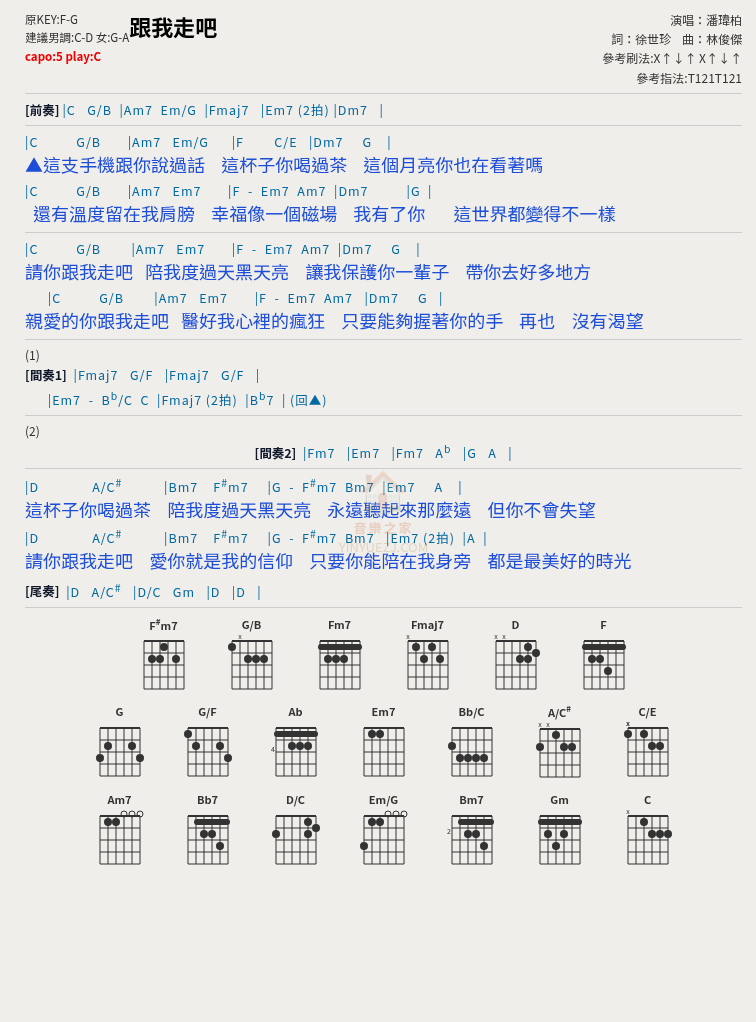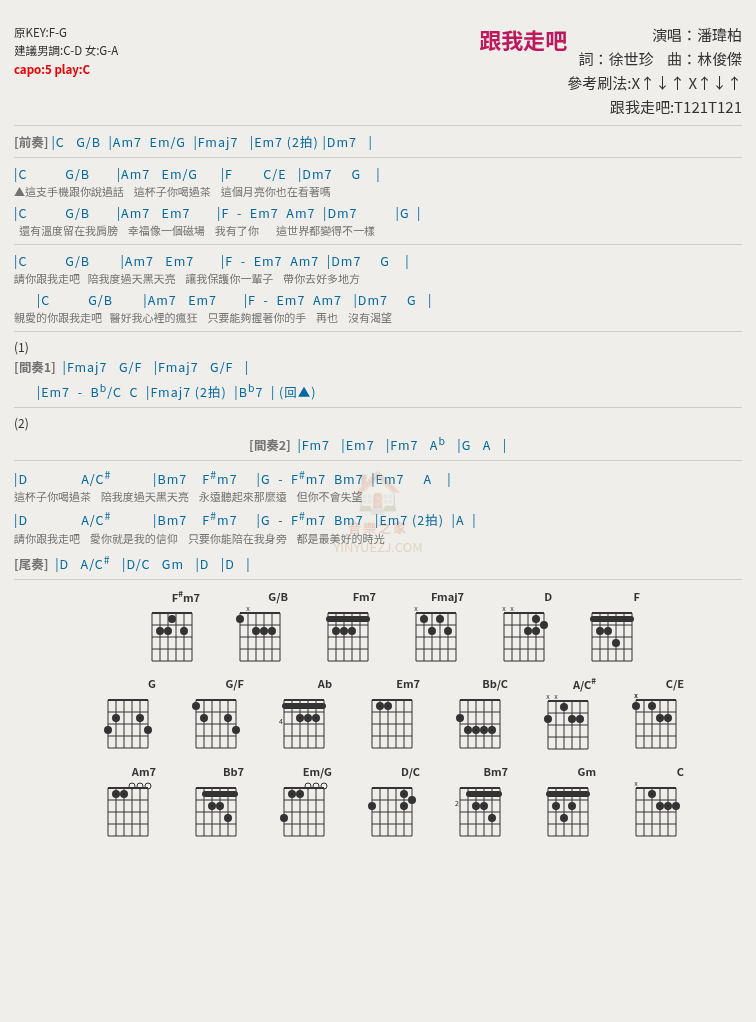--- a/index.html
+++ b/index.html
@@ -6,68 +6,69 @@
     body {
       width: 756px;
       min-height: 1022px;
       background: #f0eeea;
       font-family: "Microsoft JhengHei", "PingFang TC", "Noto Sans TC", sans-serif;
       font-size: 13px;
       color: #333;
       position: relative;
     }
     .page {
-      padding: 23px 14px;
+      padding: 10px 14px;
       position: relative;
+      margin-left: 11px;
     }
     .title {
-      text-align: right;
+      text-align: left;
       font-size: 22px;
       font-weight: bold;
-      color: #be185d;
+      color: #000000;
       margin-bottom: 4px;
     }
     .meta-left {
       float: left;
       font-size: 11.5px;
       color: #333;
       line-height: 1.6;
     }
     .meta-left .capo {
       color: #e00;
       font-weight: bold;
     }
     .meta-right {
       float: right;
-      font-size: 15px;
+      font-size: 12px;
       color: #333;
       text-align: right;
       line-height: 1.6;
     }
     .meta-clear { clear: both; }
     .divider {
       border: none;
       border-top: 1px solid #ccc;
       margin: 6px 0;
     }
     .chord-line {
       font-size: 12.5px;
       color: #0369a1;
       letter-spacing: 1px;
       margin-top: 4px;
       white-space: pre;
     }
     .lyric-line {
-      font-size: 11px;
-      color: #737373;
+      font-size: 18px;
+      color: #1d4ed8;
       white-space: pre;
       margin-bottom: 2px;
     }
     .section-label {
-      color: #737373;
+      color: #0f172a;
       font-weight: bold;
       font-size: 12.5px;
     }
     .section-block {
       margin: 6px 0;
     }
     .watermark {
       position: absolute;
       top: 460px;
       left: 50%;
@@ -95,21 +96,21 @@
     }
     .chord-row {
       display: flex;
       flex-wrap: wrap;
       justify-content: center;
       gap: 4px;
       margin-bottom: 6px;
     }
     .chord-box {
       width: 84px;
-      text-align: right;
+      text-align: center;
     }
     .chord-name {
       font-size: 11px;
       color: #333;
       margin-bottom: 1px;
       font-weight: bold;
     }
     .chord-name sup {
       font-size: 8px;
     }
@@ -126,21 +127,21 @@
       <div class="capo">capo:5 play:C</div>
     </div>
     <div class="meta-right">
       <div>演唱：潘瑋柏</div>
       <div>
         <span>詞：徐世珍</span>
         &nbsp;&nbsp;
         <span>曲：林俊傑</span>
       </div>
       <div>參考刷法:X↑↓↑ X↑↓↑</div>
-      <div>跟我走吧:T121T121</div>
+      <div>參考指法:T121T121</div>
     </div>
     <div class="title">跟我走吧</div>
     <div class="meta-clear"></div>
   </div>
 
   <hr class="divider">
 
   <div class="section-block">
     <span class="section-label">[前奏]</span>
     <span class="chord-line">|C   G/B  |Am7  Em/G  |Fmaj7   |Em7 (2拍) |Dm7   |</span>
@@ -530,20 +531,41 @@
           <line x1="8" y1="44" x2="48" y2="44" stroke="#333" stroke-width="1"></line>
           <line x1="8" y1="56" x2="48" y2="56" stroke="#333" stroke-width="1"></line>
           <rect x="14" y="11" width="36" height="6" rx="3" fill="#333"></rect>
           <circle cx="24" cy="26" r="4" fill="#333"></circle>
           <circle cx="32" cy="26" r="4" fill="#333"></circle>
           <circle cx="40" cy="38" r="4" fill="#333"></circle>
         </svg>
       </div>
 
       <div class="chord-box">
+        <div class="chord-name">D/C</div>
+        <svg width="56" height="60">
+          <line x1="8" y1="8" x2="48" y2="8" stroke="#333" stroke-width="2"></line>
+          <line x1="8" y1="8" x2="8" y2="56" stroke="#333" stroke-width="1"></line>
+          <line x1="16" y1="8" x2="16" y2="56" stroke="#333" stroke-width="1"></line>
+          <line x1="24" y1="8" x2="24" y2="56" stroke="#333" stroke-width="1"></line>
+          <line x1="32" y1="8" x2="32" y2="56" stroke="#333" stroke-width="1"></line>
+          <line x1="40" y1="8" x2="40" y2="56" stroke="#333" stroke-width="1"></line>
+          <line x1="48" y1="8" x2="48" y2="56" stroke="#333" stroke-width="1"></line>
+          <line x1="8" y1="20" x2="48" y2="20" stroke="#333" stroke-width="1"></line>
+          <line x1="8" y1="32" x2="48" y2="32" stroke="#333" stroke-width="1"></line>
+          <line x1="8" y1="44" x2="48" y2="44" stroke="#333" stroke-width="1"></line>
+          <line x1="8" y1="56" x2="48" y2="56" stroke="#333" stroke-width="1"></line>
+          <circle cx="8" cy="26" r="4" fill="#333"></circle>
+          <circle cx="40" cy="14" r="4" fill="#333"></circle>
+          <circle cx="40" cy="26" r="4" fill="#333"></circle>
+          <circle cx="48" cy="20" r="4" fill="#333"></circle>
+        </svg>
+      </div>
+
+      <div class="chord-box">
         <div class="chord-name">Em/G</div>
         <svg width="56" height="60">
           <line x1="8" y1="8" x2="48" y2="8" stroke="#333" stroke-width="2"></line>
           <line x1="8" y1="8" x2="8" y2="56" stroke="#333" stroke-width="1"></line>
           <line x1="16" y1="8" x2="16" y2="56" stroke="#333" stroke-width="1"></line>
           <line x1="24" y1="8" x2="24" y2="56" stroke="#333" stroke-width="1"></line>
           <line x1="32" y1="8" x2="32" y2="56" stroke="#333" stroke-width="1"></line>
           <line x1="40" y1="8" x2="40" y2="56" stroke="#333" stroke-width="1"></line>
           <line x1="48" y1="8" x2="48" y2="56" stroke="#333" stroke-width="1"></line>
           <line x1="8" y1="20" x2="48" y2="20" stroke="#333" stroke-width="1"></line>
@@ -553,41 +575,20 @@
           <circle cx="32" cy="6" r="3" fill="none" stroke="#333" stroke-width="1"></circle>
           <circle cx="40" cy="6" r="3" fill="none" stroke="#333" stroke-width="1"></circle>
           <circle cx="48" cy="6" r="3" fill="none" stroke="#333" stroke-width="1"></circle>
           <circle cx="8" cy="38" r="4" fill="#333"></circle>
           <circle cx="16" cy="14" r="4" fill="#333"></circle>
           <circle cx="24" cy="14" r="4" fill="#333"></circle>
         </svg>
       </div>
 
       <div class="chord-box">
-        <div class="chord-name">D/C</div>
-        <svg width="56" height="60">
-          <line x1="8" y1="8" x2="48" y2="8" stroke="#333" stroke-width="2"></line>
-          <line x1="8" y1="8" x2="8" y2="56" stroke="#333" stroke-width="1"></line>
-          <line x1="16" y1="8" x2="16" y2="56" stroke="#333" stroke-width="1"></line>
-          <line x1="24" y1="8" x2="24" y2="56" stroke="#333" stroke-width="1"></line>
-          <line x1="32" y1="8" x2="32" y2="56" stroke="#333" stroke-width="1"></line>
-          <line x1="40" y1="8" x2="40" y2="56" stroke="#333" stroke-width="1"></line>
-          <line x1="48" y1="8" x2="48" y2="56" stroke="#333" stroke-width="1"></line>
-          <line x1="8" y1="20" x2="48" y2="20" stroke="#333" stroke-width="1"></line>
-          <line x1="8" y1="32" x2="48" y2="32" stroke="#333" stroke-width="1"></line>
-          <line x1="8" y1="44" x2="48" y2="44" stroke="#333" stroke-width="1"></line>
-          <line x1="8" y1="56" x2="48" y2="56" stroke="#333" stroke-width="1"></line>
-          <circle cx="8" cy="26" r="4" fill="#333"></circle>
-          <circle cx="40" cy="14" r="4" fill="#333"></circle>
-          <circle cx="40" cy="26" r="4" fill="#333"></circle>
-          <circle cx="48" cy="20" r="4" fill="#333"></circle>
-        </svg>
-      </div>
-
-      <div class="chord-box">
         <div class="chord-name">Bm7</div>
         <svg width="56" height="60">
           <line x1="8" y1="8" x2="48" y2="8" stroke="#333" stroke-width="2"></line>
           <line x1="8" y1="8" x2="8" y2="56" stroke="#333" stroke-width="1"></line>
           <line x1="16" y1="8" x2="16" y2="56" stroke="#333" stroke-width="1"></line>
           <line x1="24" y1="8" x2="24" y2="56" stroke="#333" stroke-width="1"></line>
           <line x1="32" y1="8" x2="32" y2="56" stroke="#333" stroke-width="1"></line>
           <line x1="40" y1="8" x2="40" y2="56" stroke="#333" stroke-width="1"></line>
           <line x1="48" y1="8" x2="48" y2="56" stroke="#333" stroke-width="1"></line>
           <line x1="8" y1="20" x2="48" y2="20" stroke="#333" stroke-width="1"></line>

